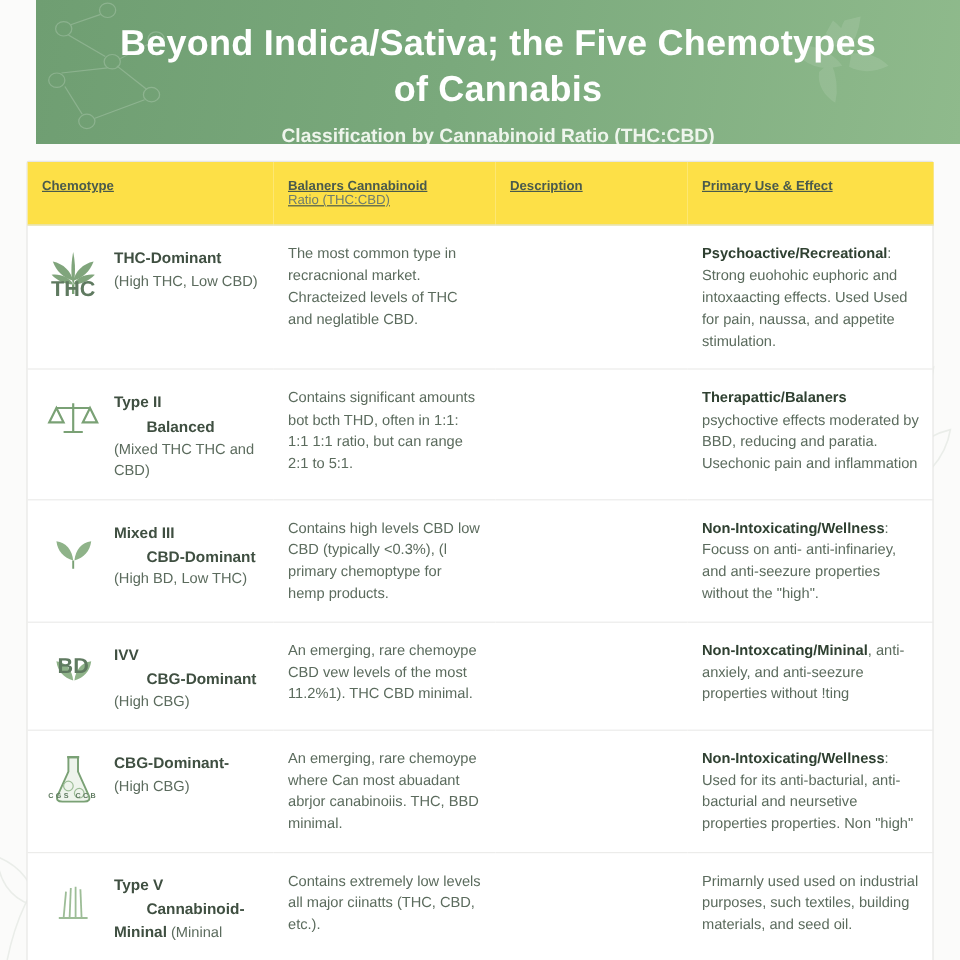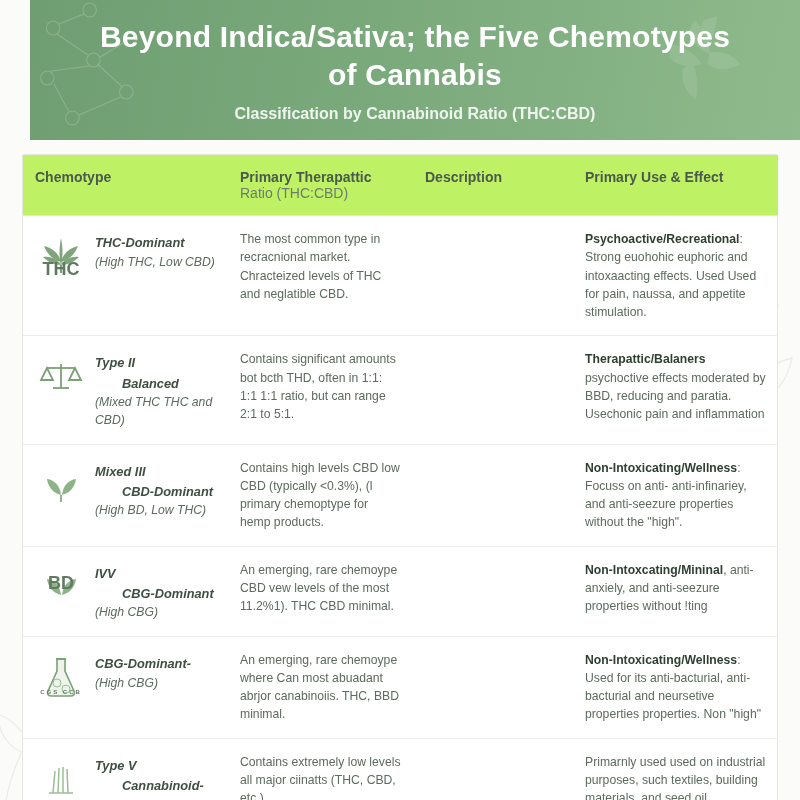--- a/index.html
+++ b/index.html
@@ -17,21 +17,21 @@
     position: relative;
     width: 800px;
     height: 800px;
     background: #fbfbfa;
     overflow: hidden;
   }
 
   
   .header {
     position: relative;
-    height: 140px;
+    height: 120px;
     background: linear-gradient(100deg, #6f9e72 0%, #7aa97c 45%, #8fba8c 100%);
     overflow: hidden;
     margin-left: 30px;
   }
   .header-deco {
     position: absolute;
     top: 0; left: 0;
     width: 100%; height: 100%;
     pointer-events: none;
     opacity: 0.35;
@@ -65,28 +65,29 @@
     background: #ffffff;
     border: 1px solid #e6e6e4;
     border-radius: 2px;
   }
   table.chemo {
     width: 100%;
     border-collapse: collapse;
     table-layout: fixed;
   }
   table.chemo thead th {
-    background: #bef264;
+    background: #fde047;
     color: #4a5a4c;
-    font-size: 14px;
+    font-size: 11px;
     font-weight: bold;
     text-align: left;
     padding: 14px 12px;
     vertical-align: top;
     border-bottom: 1px solid #dfe5dd;
+    text-decoration: underline;
   }
   table.chemo thead th .sub {
     font-weight: normal;
     color: #6d7c6e;
   }
   col.c1 { width: 205px; }
   col.c2 { width: 185px; }
   col.c3 { width: 160px; }
   col.c4 { width: 205px; }
 
@@ -116,21 +117,20 @@
     justify-content: center;
   }
   .type-icon .icon-label {
     position: absolute;
     font-size: 18px;
     font-weight: bold;
     color: #5f7a60;
   }
   .type-text {
     padding-top: 3px;
-    font-style: italic;
   }
   .type-name {
     color: #3f4f41;
     font-weight: bold;
     font-size: 12.8px;
     display: inline;
     padding-left: 27px;
   }
   .type-label {
     color: #3f4f41;
@@ -230,21 +230,21 @@
           <col class="c2">
           <col class="c3">
           <col class="c4">
         </colgroup>
       <thead>
         <tr>
           <th>
             <span>Chemotype</span>
           </th>
           <th>
-            <span>Primary Therapattic</span><br>
+            <span>Balaners Cannabinoid</span><br>
             <span class="sub">Ratio (THC:CBD)</span>
           </th>
           <th>
             <span>Description</span>
           </th>
           <th>
             <span>Primary Use &amp; Effect</span>
           </th>
         </tr>
       </thead>

